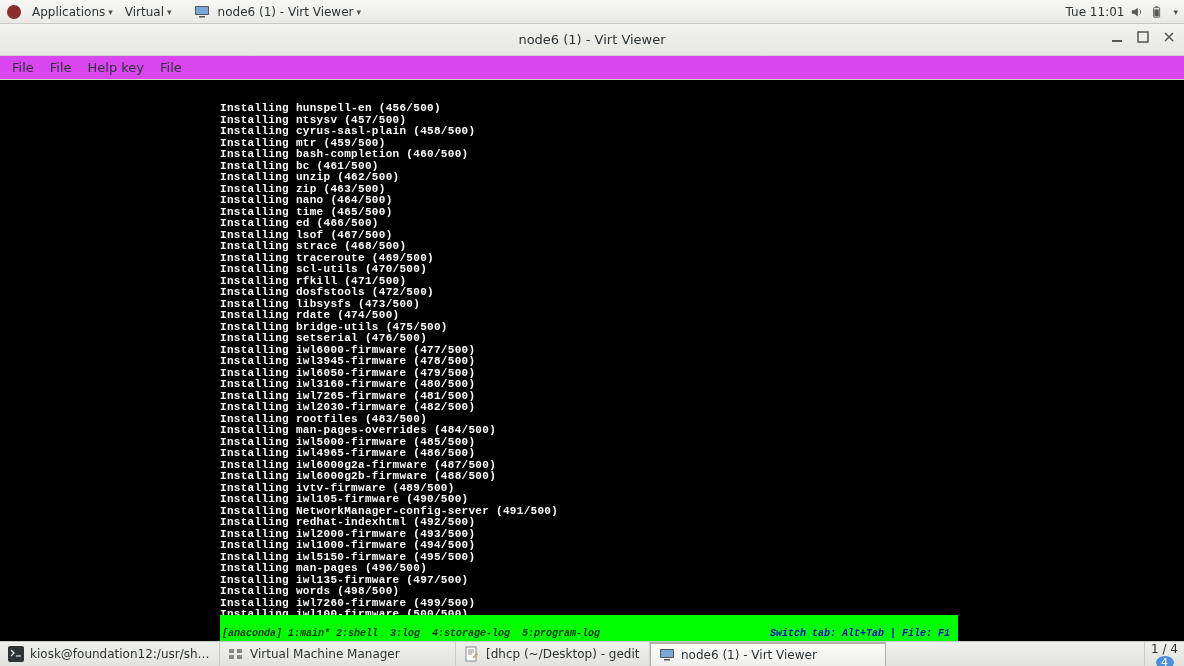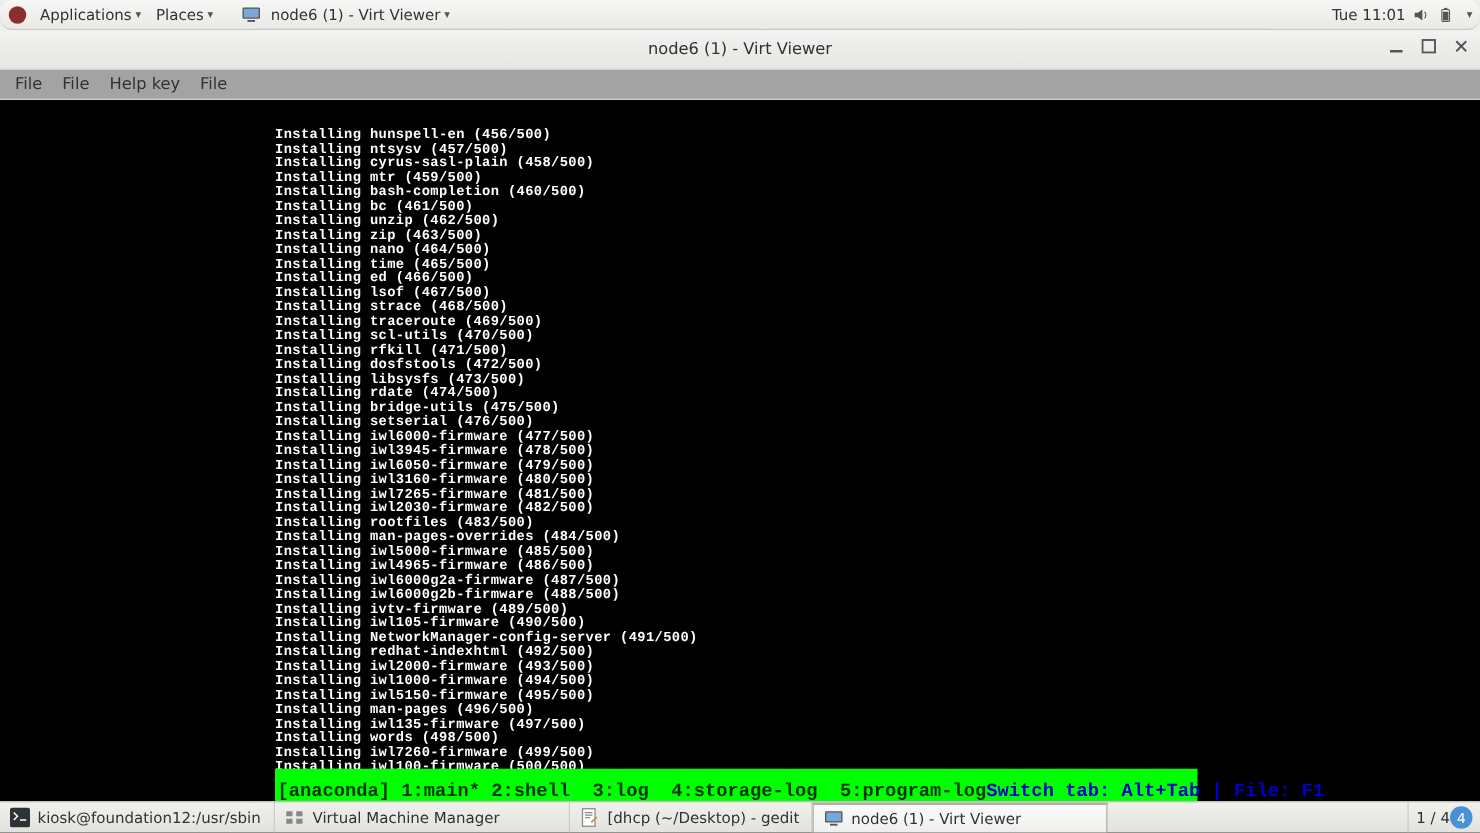--- a/index.html
+++ b/index.html
@@ -1,69 +1,69 @@
 <!DOCTYPE html>
 <html><head>
 <meta charset="utf-8">
 <style>
   * { margin: 0; padding: 0; box-sizing: border-box; }
   body { font-family: "DejaVu Sans", "Liberation Sans", sans-serif; font-size: 12px; background: #eeeeec; width: 1184px; height: 666px; overflow: hidden; position: relative; }
   
   
-  .top-panel { height: 24px; background: linear-gradient(#f7f7f5,#e9e9e6); border-bottom: 1px solid #c8c8c4; display: flex; align-items: center; font-size: 12px; color: #2e3436; border-radius: 10px; }
+  .top-panel { height: 24px; background: linear-gradient(#f7f7f5,#e9e9e6); border-bottom: 1px solid #c8c8c4; display: flex; align-items: center; font-size: 12px; color: #2e3436; }
   .top-panel .app-icon { width: 16px; height: 16px; margin: 0 4px 0 6px; }
   .top-panel .menu-item { padding: 0 6px; display: flex; align-items: center; height: 100%; cursor: pointer; }
   .top-panel .arrow { font-size: 9px; margin-left: 3px; color:#555; }
   .top-panel .window-icon { margin-left: 10px; display:flex; align-items:center; }
   .top-panel .spacer { flex: 1; }
   .top-panel .tray { display: flex; align-items: center; padding-right: 6px; gap: 6px; justify-content: flex-end; }
   .top-panel .tray .icon { width: 14px; height: 14px; color:#555; }
   
   
   .window { position: absolute; top: 24px; left: 0; right: 0; bottom: 25px; background:#eeeeec; display:flex; flex-direction:column; }
   .titlebar { height: 32px; background: linear-gradient(#f2f2f0,#e6e6e3); border-bottom:1px solid #d0d0cc; display:flex; align-items:center; justify-content:center; position:relative; font-size:13px; color:#2e3436; }
   .wm-controls { position:absolute; right:8px; top:6px; display:flex; gap:12px; color:#4a4a48; }
   .wm-controls span { cursor:pointer; width:14px; height:14px; display:flex; align-items:center; justify-content:center; }
-  .menubar { height:24px; background:#a3a3a3; border-bottom:1px solid #d0d0cc; display:flex; align-items:center; padding:0 4px; font-size:13px; color:#2e3436; }
+  .menubar { height:24px; background:#d946ef; border-bottom:1px solid #d0d0cc; display:flex; align-items:center; padding:0 4px; font-size:13px; color:#2e3436; }
   .menubar .menu-item { padding:0 8px; cursor:pointer; height:100%; display:flex; align-items:center; }
   
   
   .console { flex:1; background:#000; color:#fff; font-family:"Liberation Mono","DejaVu Sans Mono",monospace; font-size:11px; line-height:11.5px; padding:0 0 0 220px; overflow:hidden; position:relative; white-space:pre; }
   .console-lines { padding-top:0; letter-spacing:0.3px; font-weight:bold; }
-  .statusbar { position:absolute; left:220px; bottom:0; background:#00ff00; color:#004400; font-family:"Liberation Mono",monospace; font-size:15px; font-weight:bold; display:flex; padding:13px 2px; height:12px; line-height:12px; width:738px; }
+  .statusbar { position:absolute; left:220px; bottom:0; background:#00ff00; color:#004400; font-family:"Liberation Mono",monospace; font-size:10px; font-weight:bold; display:flex; padding:13px 2px; height:12px; line-height:12px; width:738px;font-style:italic; }
   .statusbar .sb-left{ color:#003300; }
   .statusbar .sb-right{ margin-left:auto; color:#0000cd; }
   
   
   .taskbar { position:absolute; left:0; right:0; bottom:0; height:25px; background:linear-gradient(#f0f0ed,#e2e2de); border-top:1px solid #c8c8c4; display:flex; align-items:stretch; }
   .task { display:flex; align-items:center; padding:0 8px; border-right:1px solid #ccccc8; font-size:12px; color:#2e3436; cursor:pointer; gap:6px; min-width:0; }
   .task.active { background:linear-gradient(#fcfcfb,#eeeeec); border-top:2px solid #b0b0ac; border-left:1px solid #b0b0ac; border-right:1px solid #b0b0ac; }
   .task .task-icon { width:16px; height:16px; flex-shrink:0; }
   .task.fixed1 { width:220px; }
   .task.fixed2 { width:236px; }
   .task.fixed3 { width:194px; }
   .task.fixed4 { width:236px; }
   .task.fixed5 { width:236px; }
   .task-label{ white-space:nowrap; overflow:hidden; text-overflow:ellipsis; }
-  .ws-switcher { margin-left:auto; display:flex; align-items:center; padding:0 6px; gap:0; font-size:12px; color:#2e3436; border-left:1px solid #ccccc8; }
+  .ws-switcher { margin-left:auto; display:flex; align-items:center; padding:0 6px; gap:0; font-size:12px; color:#2e3436; border-left:1px solid #ccccc8;flex-direction:column; }
   .ws-switcher .badge { width:18px; height:18px; border-radius:50%; background:#4a90d9; color:#fff; font-size:11px; display:flex; align-items:center; justify-content:center; }
 </style>
 </head>
 <body>
 
 <div class="top-panel">
   <svg class="app-icon" viewBox="0 0 16 16">
       <circle cx="8" cy="8" r="7" fill="#8b2e2e"></circle>
     </svg>
   <div class="menu-item">
     <span>Applications</span>
     <span class="arrow">▾</span>
   </div>
   <div class="menu-item">
-    <span>Places</span>
+    <span>Virtual</span>
     <span class="arrow">▾</span>
   </div>
   <div class="window-icon">
     <svg class="app-icon" viewBox="0 0 16 16">
         <rect x="1" y="2" width="14" height="9" rx="1" fill="#555"></rect>
         <rect x="2" y="3" width="12" height="7" fill="#7aa7d9"></rect>
         <rect x="5" y="12" width="6" height="1.5" fill="#555"></rect>
       </svg>
     <span style="margin-left:4px;">node6 (1) - Virt Viewer</span>
     <span class="arrow">▾</span>
@@ -172,21 +172,21 @@
     </div>
   </div>
 </div>
 
 <div class="taskbar">
   <div class="task fixed1">
     <svg class="task-icon" viewBox="0 0 16 16">
         <rect width="16" height="16" rx="2" fill="#2e3436"></rect>
         <path d="M3 4l3 3-3 3M8 10h5" stroke="#fff" stroke-width="1.2" fill="none"></path>
       </svg>
-    <span class="task-label">kiosk@foundation12:/usr/sbin</span>
+    <span class="task-label">kiosk@foundation12:/usr/shell</span>
   </div>
   <div class="task fixed4">
     <svg class="task-icon" viewBox="0 0 16 16">
         <rect x="1" y="3" width="5" height="4" fill="#888"></rect>
         <rect x="1" y="9" width="5" height="4" fill="#888"></rect>
         <rect x="9" y="3" width="5" height="4" fill="#888"></rect>
         <rect x="9" y="9" width="5" height="4" fill="#888"></rect>
       </svg>
     <span class="task-label">Virtual Machine Manager</span>
   </div>

